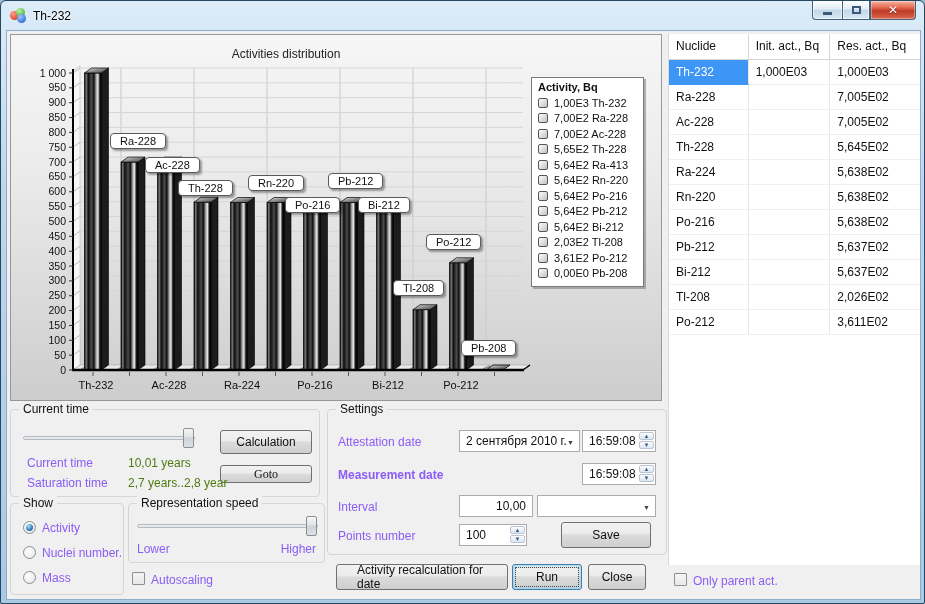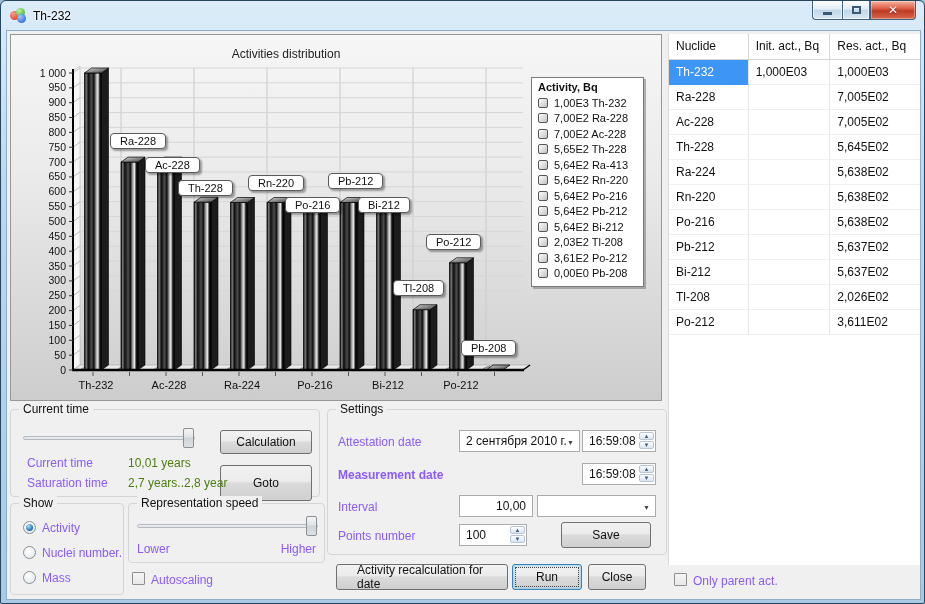--- a/index.html
+++ b/index.html
@@ -421,21 +421,21 @@
     <div class="checkbox" style="left:667px;top:542px;"></div>
     <div class="lbl" style="left:686px;top:543px;">Only parent act.</div>
 
     <div class="groupbox" style="left:3px;top:378px;width:310px;height:88px;">
       <span class="gb-label">Current time</span>
       <div class="slider" style="left:12px;top:18px;width:172px;height:22px;">
         <div class="groove"></div>
         <div class="thumb" style="left:160px;"></div>
       </div>
       <div class="btn" style="left:209px;top:20px;width:92px;height:24px;">Calculation</div>
-      <div class="btn" style="left:209px;top:55px;width:92px;height:36px;">Goto</div>
+      <div class="btn" style="left:209px;top:55px;width:92px;height:18px;font-family:Liberation Serif, serif;">Goto</div>
       <div class="lbl" style="left:16px;top:46px;">Current time</div>
       <div class="val-blue" style="left:117px;top:46px;">10,01 years</div>
       <div class="lbl" style="left:16px;top:66px;">Saturation time</div>
       <div class="val-blue" style="left:117px;top:66px;">2,7 years..2,8 year</div>
     </div>
 
     <div class="groupbox" style="left:3px;top:472px;width:114px;height:92px;">
       <span class="gb-label">Show</span>
       <div id="show-options">
           <div class="radio on" style="left: 12px; top: 17px;"></div>

